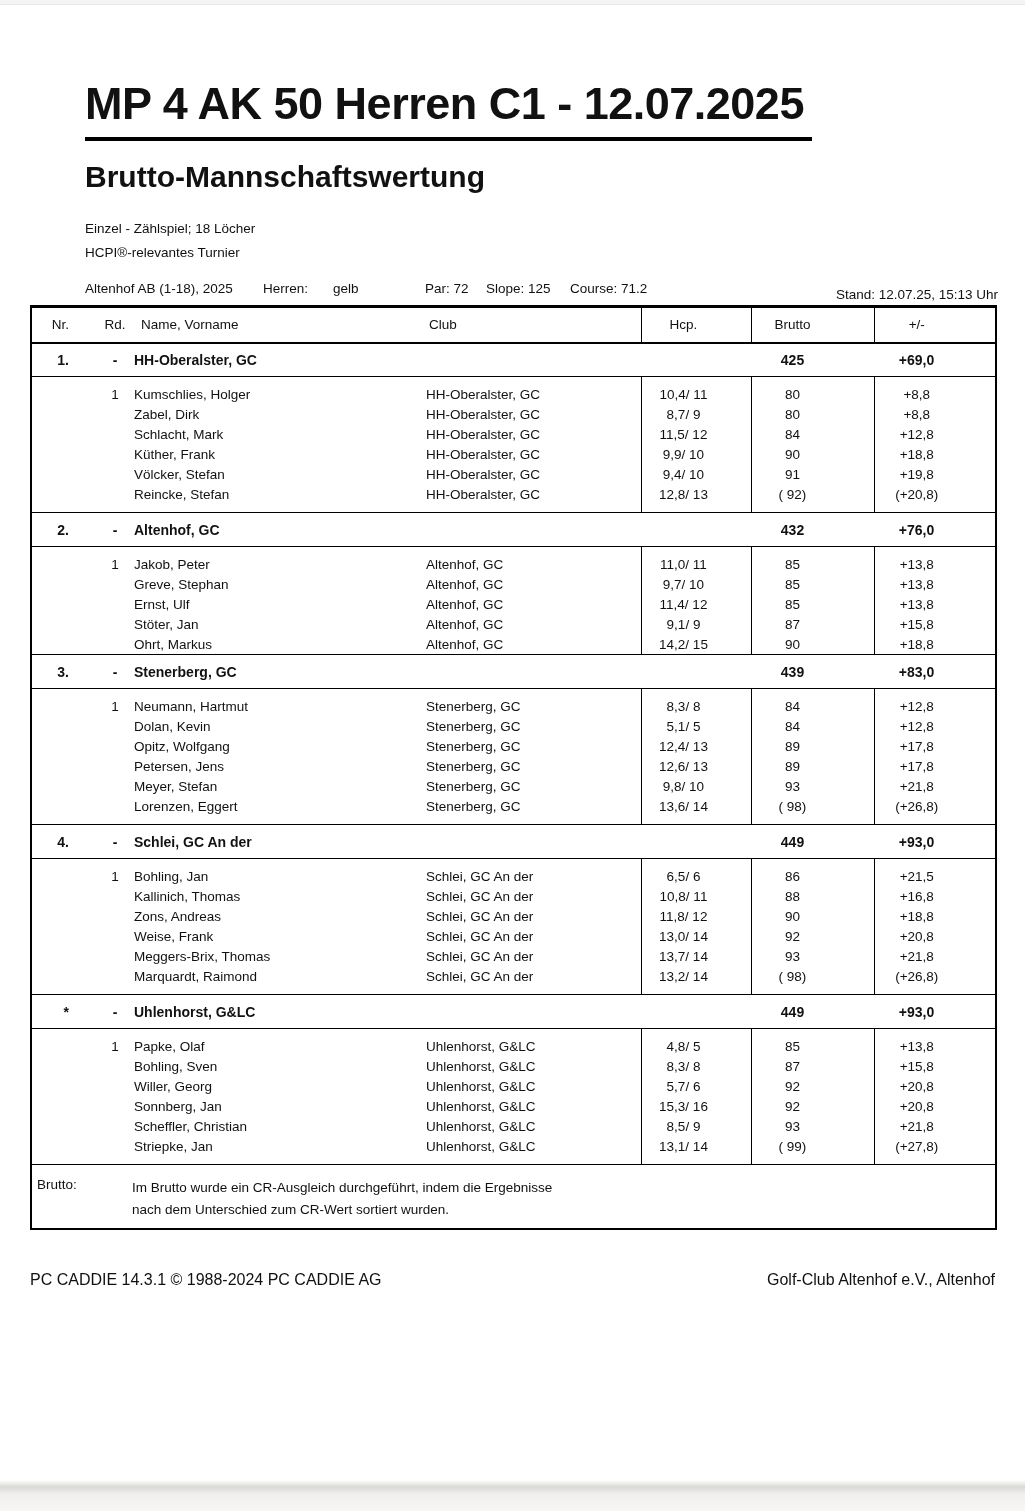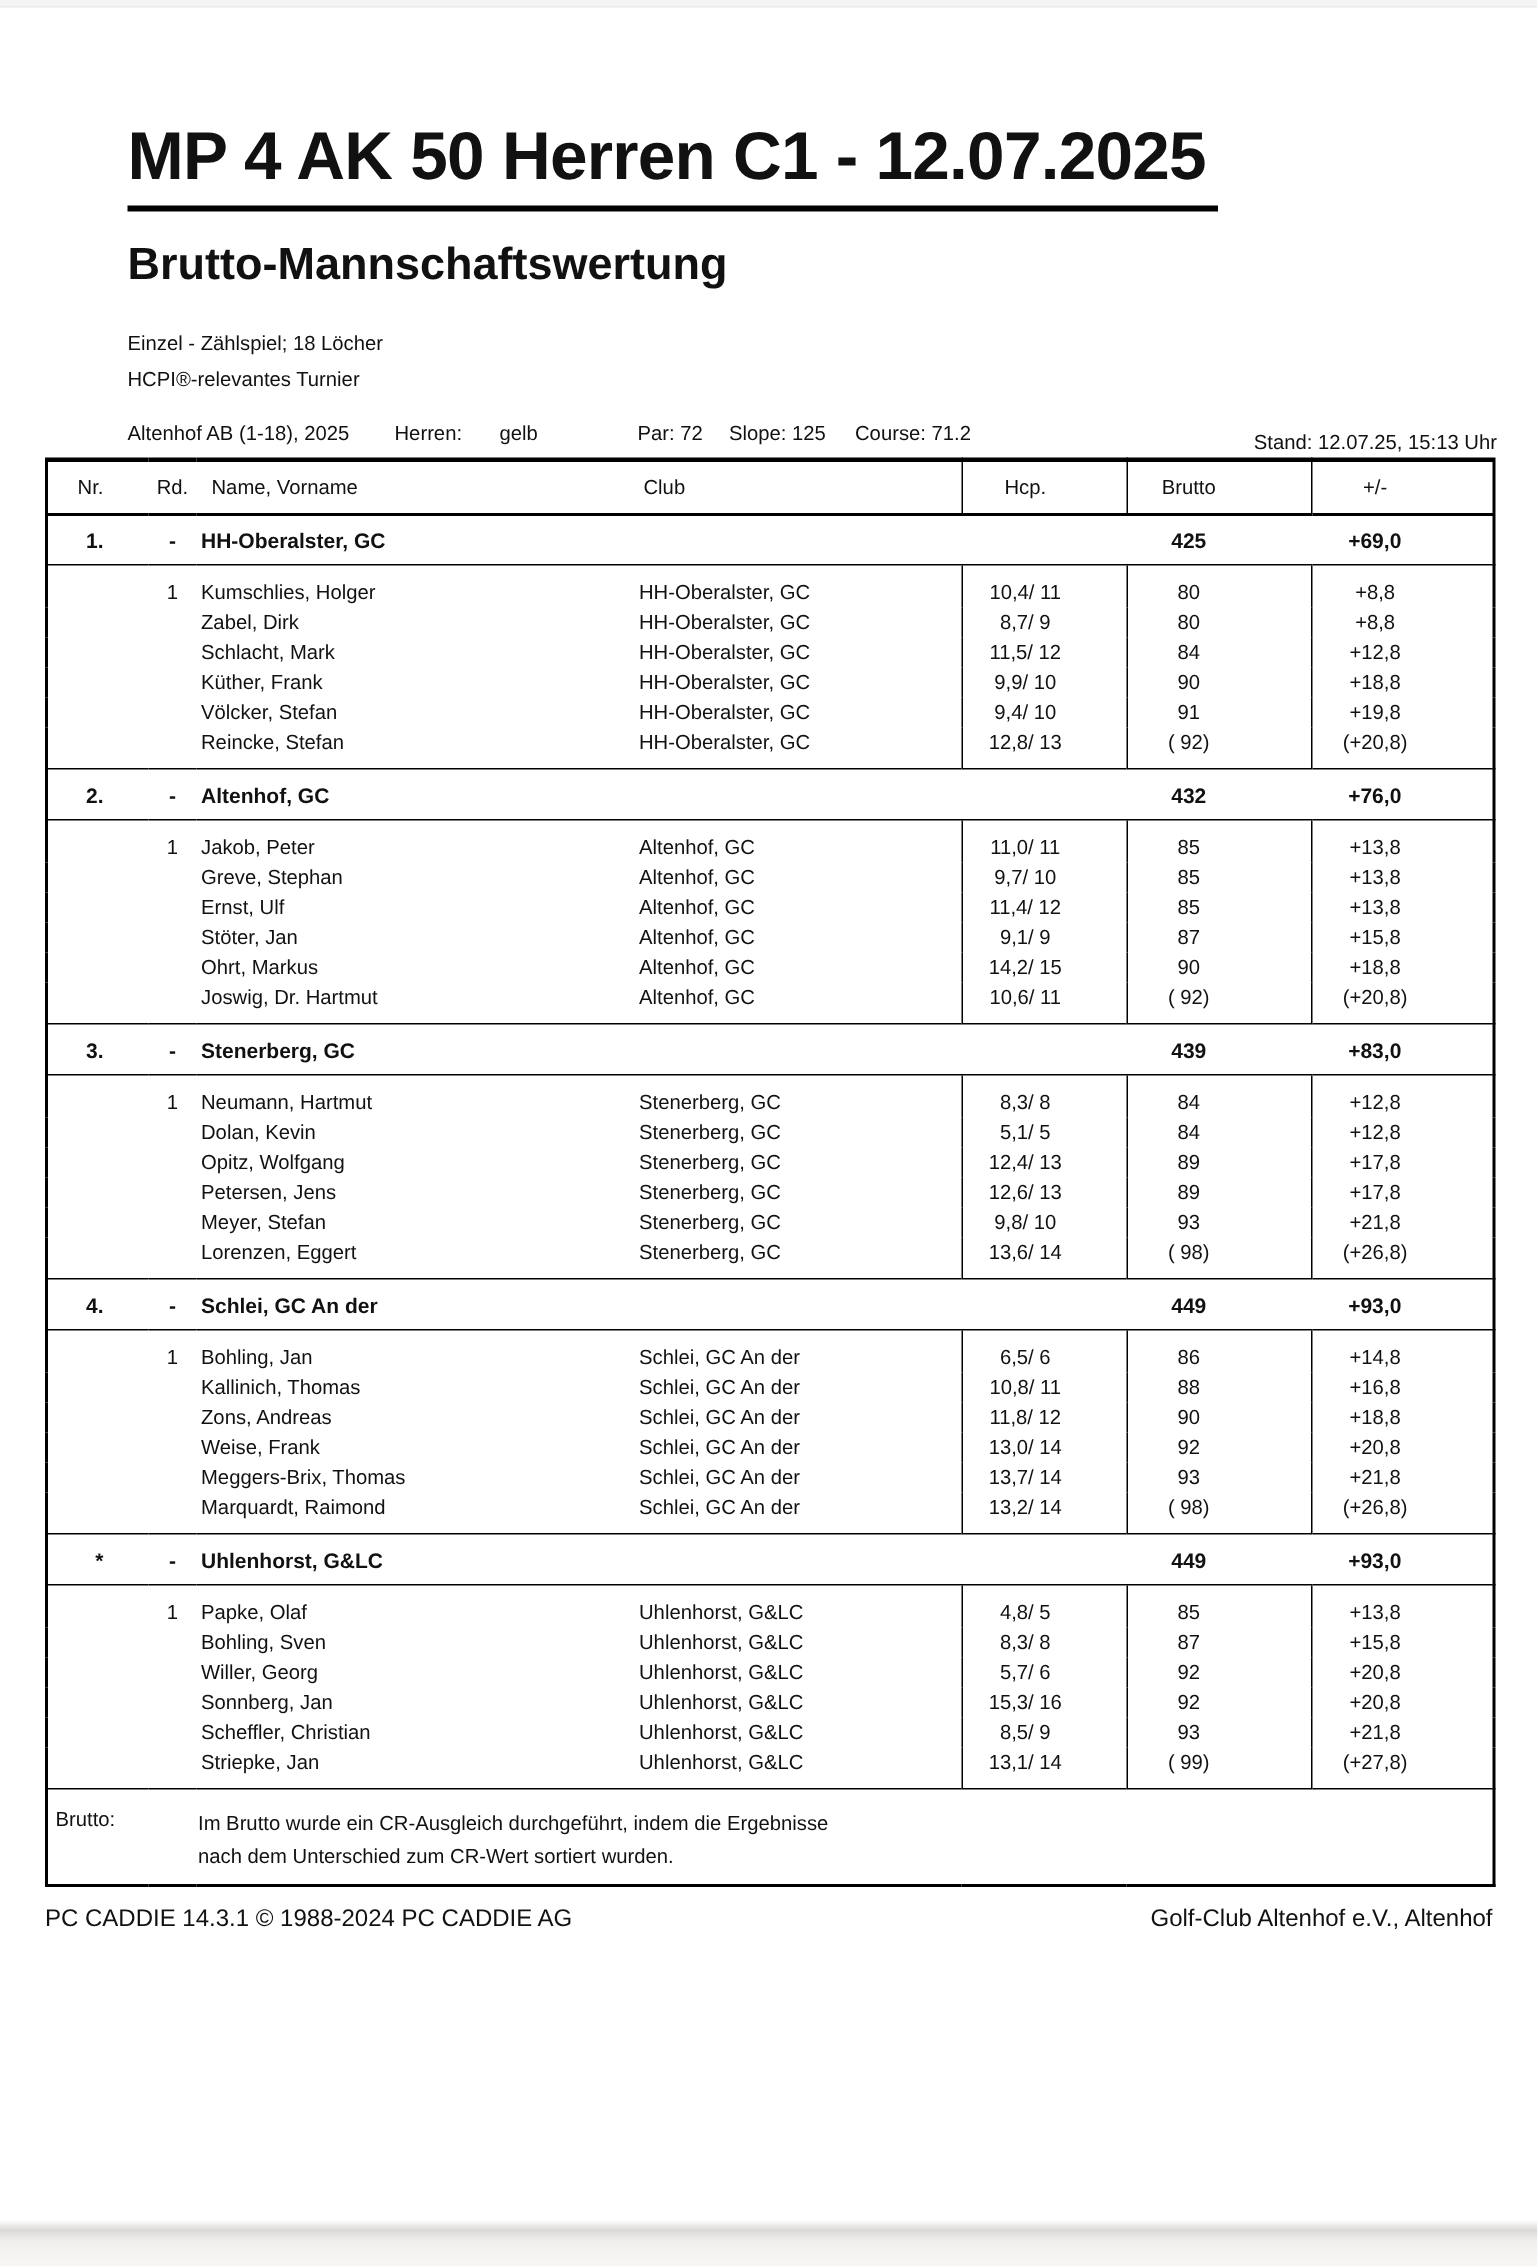--- a/index.html
+++ b/index.html
@@ -260,29 +260,20 @@
           </tr>
           <tr class="player-row">
             <td class="c-nr"></td>
             <td class="c-rd"></td>
             <td class="c-name">Ohrt, Markus</td>
             <td class="c-club">Altenhof, GC</td>
             <td class="c-hcp vline">14,2/ 15</td>
             <td class="c-brutto vline">90</td>
             <td class="c-pm vline">+18,8</td>
           </tr>
-          <tr class="player-row block-last">
-            <td class="c-nr"></td>
-            <td class="c-rd"></td>
-            <td class="c-name">Joswig, Dr. Hartmut</td>
-            <td class="c-club">Altenhof, GC</td>
-            <td class="c-hcp vline">10,6/ 11</td>
-            <td class="c-brutto vline">( 92)</td>
-            <td class="c-pm vline">(+20,8)</td>
-          </tr>
           <tr class="team-row">
             <td class="c-nr">3.</td>
             <td class="c-rd">-</td>
             <td class="c-name" colspan="2">Stenerberg, GC</td>
             <td class="c-hcp"></td>
             <td class="c-brutto">439</td>
             <td class="c-pm">+83,0</td>
           </tr>
           <tr class="player-row block-first">
             <td class="c-nr"></td>
@@ -346,21 +337,21 @@
             <td class="c-brutto">449</td>
             <td class="c-pm">+93,0</td>
           </tr>
           <tr class="player-row block-first">
             <td class="c-nr"></td>
             <td class="c-rd">1</td>
             <td class="c-name">Bohling, Jan</td>
             <td class="c-club">Schlei, GC An der</td>
             <td class="c-hcp vline">6,5/ 6</td>
             <td class="c-brutto vline">86</td>
-            <td class="c-pm vline">+14,8</td>
+            <td class="c-pm vline">+21,5</td>
           </tr>
           <tr class="player-row">
             <td class="c-nr"></td>
             <td class="c-rd"></td>
             <td class="c-name">Kallinich, Thomas</td>
             <td class="c-club">Schlei, GC An der</td>
             <td class="c-hcp vline">10,8/ 11</td>
             <td class="c-brutto vline">88</td>
             <td class="c-pm vline">+16,8</td>
           </tr>

